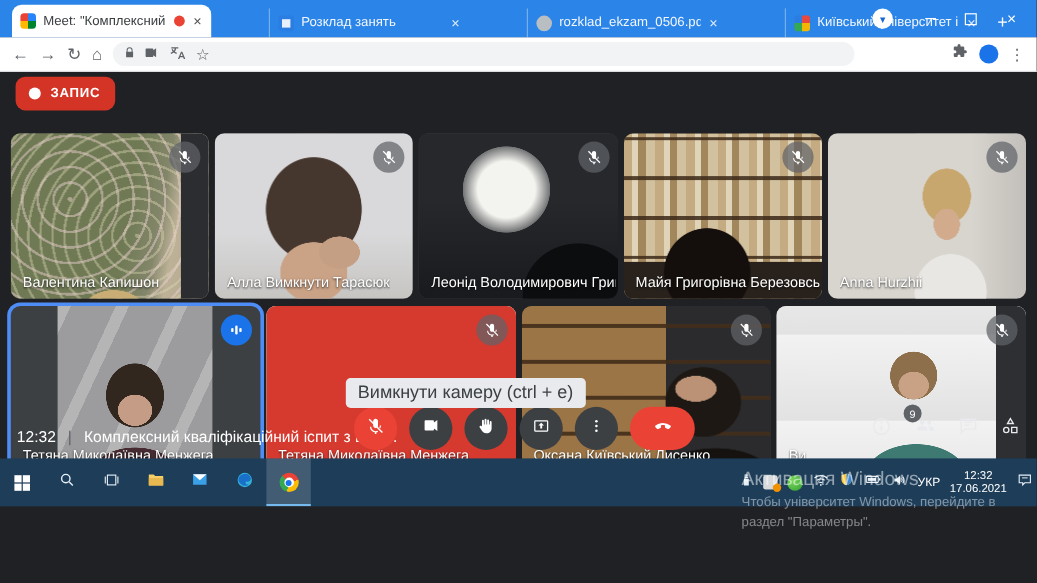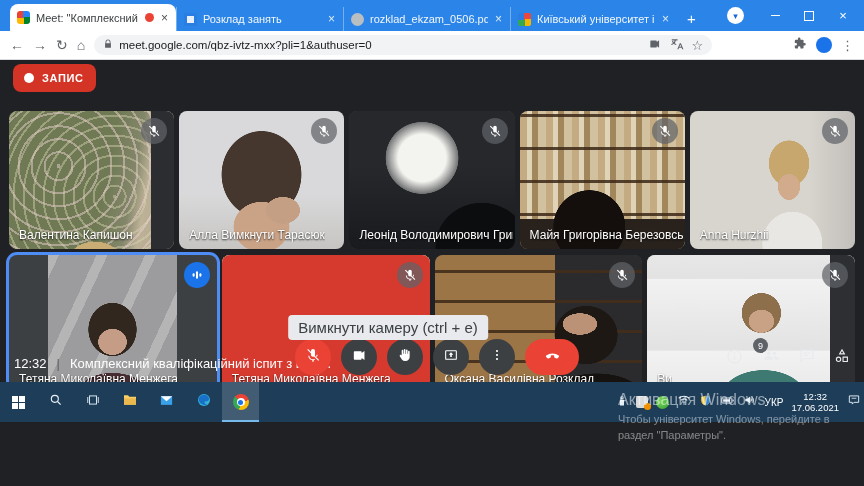--- a/index.html
+++ b/index.html
@@ -2,21 +2,21 @@
 <html><head>
 <meta charset="utf-8">
 <style>
   html,body{margin:0;padding:0;}
   body{width:864px;height:486px;overflow:hidden;font-family:"Liberation Sans",sans-serif;background:#202124;position:relative;}
   .screen{width:864px;height:486px;display:flex;flex-direction:column;}
 
   
   .tabbar{height:31px;background:#2b85e8;display:flex;align-items:flex-end;position:relative;flex:none;}
   .tabs{display:flex;align-items:flex-end;margin-left:0;}
-  .tab{width:152px;height:24px;display:flex;align-items:center;gap:6px;padding:0 7px;color:#f2f6fb;font-size:11px;position:relative;border-left:1px solid rgba(255,255,255,.35);cursor:default;}
+  .tab{width:152px;height:24px;display:flex;align-items:center;gap:6px;padding:0 7px;color:#f2f6fb;font-size:11px;position:relative;border-left:1px solid rgba(255,255,255,.35);cursor:default;margin-left:48px;}
   .tab:first-child{border-left:none;}
   .tab.active{background:#fff;color:#3c4043;height:27px;border-radius:8px 8px 0 0;margin-left:10px;border-left:none;}
   .tab-title{flex:1;white-space:nowrap;overflow:hidden;}
   .tab-close{font-size:12px;opacity:.9;flex:none;padding:0 1px;}
   .tab-rec{width:9px;height:9px;border-radius:50%;background:#ea4335;flex:none;}
   .fav{width:13px;height:13px;flex:none;border-radius:2px;}
   .fav-meet{border-radius:3px;background:conic-gradient(#2684fc 0 90deg,#00832d 90deg 180deg,#ffba00 180deg 270deg,#ea4335 270deg 360deg);}
   .fav-schedule{background:#2a7de1;position:relative;}
   .fav-schedule::after{content:"";position:absolute;inset:3px;background:#e8f0fe;}
   .fav-pdf{background:#b9bec3;border-radius:50%;}
@@ -186,21 +186,20 @@
 
   <div class="toolbar">
     <span class="navico">←</span>
     <span class="navico">→</span>
     <span class="navico">↻</span>
     <span class="navico">⌂</span>
     <div class="omnibox">
       <span class="icon"><svg viewBox="0 0 24 24" width="10" height="10" fill="#5f6368">
             <path d="M6 10V7a6 6 0 1 1 12 0v3h1v11H5V10h1zm2 0h8V7a4 4 0 1 0-8 0v3z"></path>
           </svg></span>
-      <span class="omni-url">meet.google.com/qbz-ivtz-mxx?pli=1&amp;authuser=0</span>
       <span class="omni-icons">
         <span class="icon"><svg viewBox="0 0 24 24" width="14" height="14">
               <path fill="#5f6368" d="M15 8.5V7c0-.55-.45-1-1-1H5c-.55 0-1 .45-1 1v10c0 .55.45 1 1 1h9c.55 0 1-.45 1-1v-1.5l4 3v-13l-4 3z"></path>
             </svg></span>
         <span class="icon"><svg viewBox="0 0 24 24" width="14" height="14" fill="#5f6368">
               <path d="M3 4h10v2H9.9A9.3 9.3 0 0 1 8 10.5 9.9 9.9 0 0 0 11 12l-.7 1.8c-1.6-.6-2.9-1.4-3.8-2.2-1 .9-2.2 1.6-3.8 2.2L2 12a10 10 0 0 0 3-1.5A9.6 9.6 0 0 1 3.4 7h2a7 7 0 0 0 1.1 2.2A7.3 7.3 0 0 0 7.9 6H3z"></path>
               <path d="M12.5 21l4.3-10.5h1.9L23 21h-2.1l-1-2.6h-4.4l-1 2.6zm3.7-4.3h3l-1.5-4z"></path>
             </svg></span>
         <span class="star">☆</span>
       </span>
@@ -302,21 +301,21 @@
         </div>
         <div class="tile">
           <div class="video scene-cabinet"></div>
           <div class="corner-badge">
             <svg viewBox="0 0 24 24" width="14" height="14">
               <path fill="#fff" d="M12 14.5c1.66 0 3-1.34 3-3V6c0-1.66-1.34-3-3-3S9 4.34 9 6v5.5c0 1.66 1.34 3 3 3z"></path>
               <path fill="#fff" d="M17.3 11.5c0 .9-.25 1.74-.68 2.47l1.1 1.1a6.95 6.95 0 0 0 1.08-3.57h-1.5zM12 18.5c-3.03 0-5.5-2.47-5.5-5.5H5c0 3.53 2.61 6.43 6 6.92V22h2v-2.08c.8-.12 1.55-.38 2.23-.75l-1.12-1.12c-.65.29-1.36.45-2.11.45z"></path>
               <line x1="4" y1="3.5" x2="20.5" y2="20" stroke="#fff" stroke-width="1.8"></line>
             </svg>
           </div>
-          <div class="pname">Оксана Василівна Розклад</div>
+          <div class="pname">Оксана Київський Лисенко</div>
         </div>
         <div class="tile">
           <div class="video scene-self-view"></div>
           <div class="corner-badge">
             <svg viewBox="0 0 24 24" width="14" height="14">
               <path fill="#fff" d="M12 14.5c1.66 0 3-1.34 3-3V6c0-1.66-1.34-3-3-3S9 4.34 9 6v5.5c0 1.66 1.34 3 3 3z"></path>
               <path fill="#fff" d="M17.3 11.5c0 .9-.25 1.74-.68 2.47l1.1 1.1a6.95 6.95 0 0 0 1.08-3.57h-1.5zM12 18.5c-3.03 0-5.5-2.47-5.5-5.5H5c0 3.53 2.61 6.43 6 6.92V22h2v-2.08c.8-.12 1.55-.38 2.23-.75l-1.12-1.12c-.65.29-1.36.45-2.11.45z"></path>
               <line x1="4" y1="3.5" x2="20.5" y2="20" stroke="#fff" stroke-width="1.8"></line>
             </svg>
           </div>

